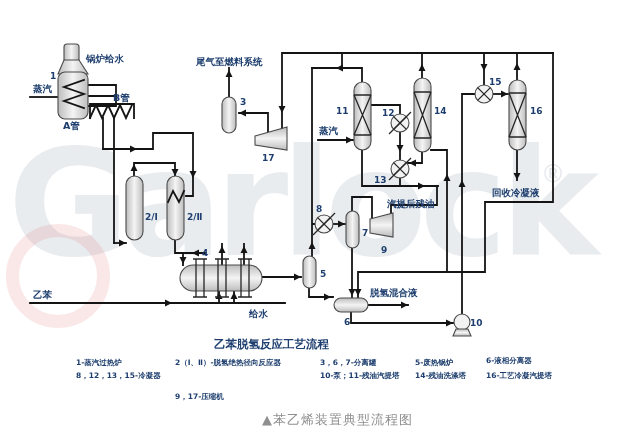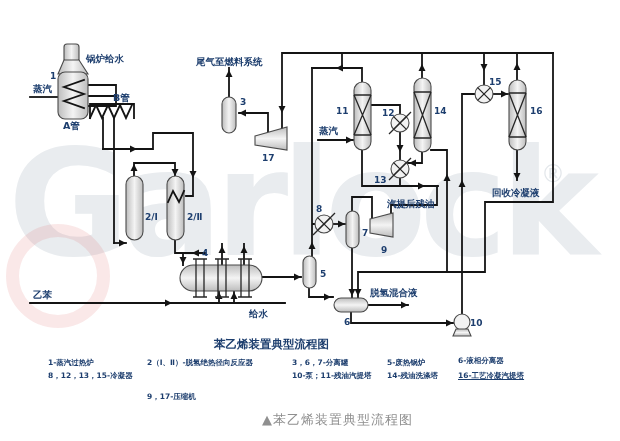--- a/index.html
+++ b/index.html
@@ -16,21 +16,21 @@
   .internal{fill:none;stroke:#262626;stroke-width:1.3;}
   .eq{fill:url(#gv);stroke:#4a4a4a;stroke-width:1.1;}
   .eqh{fill:url(#gh);stroke:#4a4a4a;stroke-width:1.1;}
   .cond{fill:#f2f2f2;stroke:#4a4a4a;stroke-width:1.1;}
   .arr{fill:#141414;stroke:none;}
   text{fill:#1d3e6e;font-weight:bold;}
   .tl{font-size:9.5px;}
   .tn{font-size:9px;}
   .title{position:absolute;left:214px;top:337px;font-size:11.5px;font-weight:bold;
          color:#1d3e6e;z-index:2;white-space:nowrap;}
-  .lg{position:absolute;font-size:7.5px;font-weight:bold;color:#1d3e6e;z-index:2;white-space:nowrap;}
+  .lg{position:absolute;font-size:7.5px;font-weight:bold;color:#1d3e6e;z-index:2;white-space:nowrap;margin-left:28px;}
   .caption{position:absolute;left:262px;top:411px;font-size:13px;color:#8f8f8f;
            letter-spacing:1px;z-index:2;white-space:nowrap;}
 </style>
 </head>
 <body>
 
 <div id="stage">
 
   <div class="wm">Garlock</div>
   <div class="wm-r">®</div>
@@ -244,27 +244,27 @@
       <text class="tn" x="336" y="114">11</text>
       <text class="tn" x="382" y="116">12</text>
       <text class="tn" x="374" y="183">13</text>
       <text class="tn" x="434" y="114">14</text>
       <text class="tn" x="489" y="85">15</text>
       <text class="tn" x="530" y="114">16</text>
       <text class="tn" x="262" y="161">17</text>
     </g>
   </svg>
 
-  <div class="title">苯乙烯装置典型流程图</div>
+  <div class="title">乙苯脱氢反应工艺流程</div>
 
   <div class="lg" style="left:48px;top:358px;">1-蒸汽过热炉</div>
   <div class="lg" style="left:147px;top:358px;">2（Ⅰ、Ⅱ）-脱氢绝热径向反应器</div>
   <div class="lg" style="left:292px;top:358px;">3，6，7-分离罐</div>
   <div class="lg" style="left:387px;top:358px;">5-废热锅炉</div>
   <div class="lg" style="left:458px;top:356px;text-align:center;">6-液相分离器</div>
   <div class="lg" style="left:48px;top:371px;">8，12，13，15-冷凝器</div>
   <div class="lg" style="left:147px;top:392px;">9，17-压缩机</div>
   <div class="lg" style="left:292px;top:371px;">10-泵；11-残油汽提塔</div>
   <div class="lg" style="left:387px;top:371px;">14-残油洗涤塔</div>
-  <div class="lg" style="left:458px;top:371px;text-decoration:underline;">16-工艺冷凝汽提塔</div>
+  <div class="lg" style="left:458px;top:371px;">16-工艺冷凝汽提塔</div>
 
   <div class="caption">▲苯乙烯装置典型流程图</div>
 </div>
 
 </body></html>

